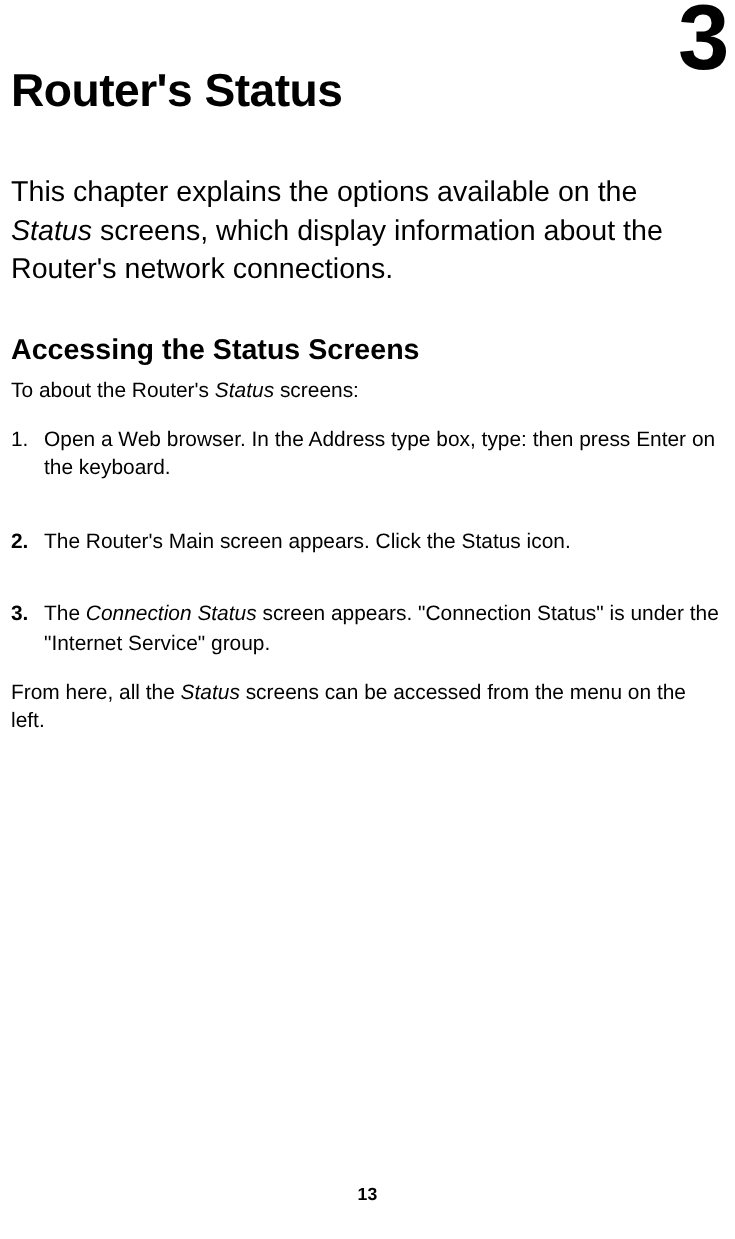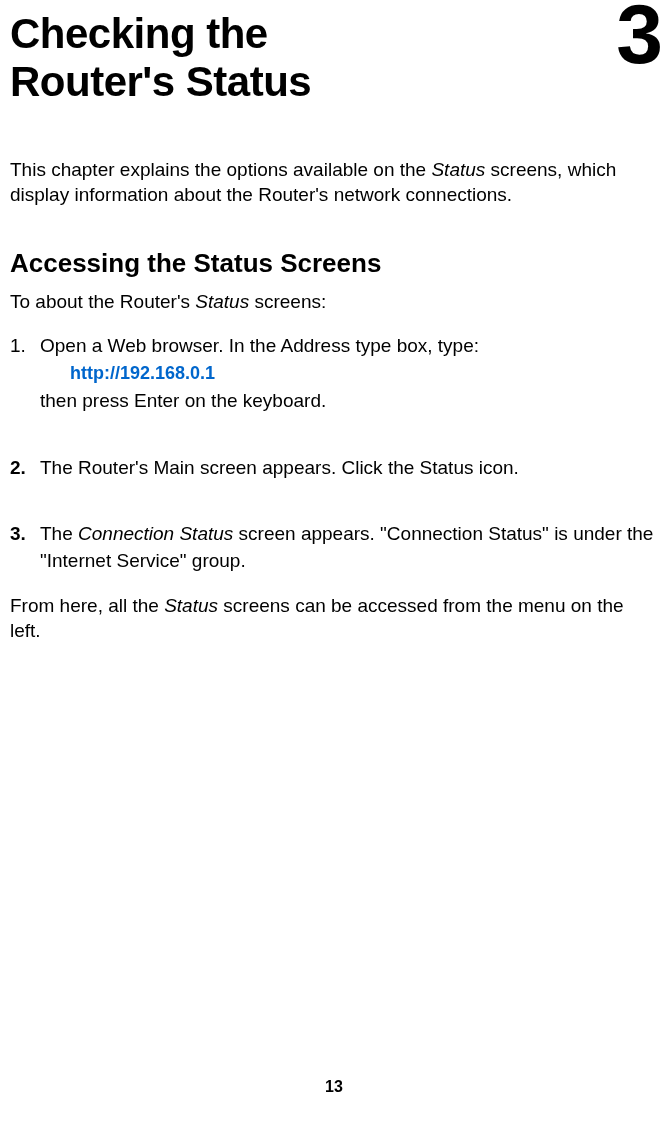--- a/index.html
+++ b/index.html
@@ -28,21 +28,21 @@
     }
     .chapter-number {
       position: absolute;
       top: -18px;
       right: -5px;
       font-size: 84px;
       font-weight: bold;
       line-height: 1;
     }
     .intro-text {
-      font-size: 19px;
+      font-size: 26px;
       line-height: 1.35;
       margin-bottom: 40px;
       font-weight: 300;
     }
     .section-heading {
       font-size: 26px;
       font-weight: bold;
       margin-bottom: 10px;
     }
     .section-intro {
@@ -95,41 +95,40 @@
     }
     .bold {
       font-weight: normal;
     }
   </style>
 </head>
 <body>
 
 <div class="header">
   <h1 class="page-title">
-    <span>Checking the</span><br>
+    <br>
     <span>Router's Status</span>
   </h1>
   <div class="chapter-number">3</div>
 </div>
 
 <p class="intro-text">
   <span>This chapter explains the options available on the </span><span class="italic">Status</span><span> screens, which display information about the Router's network connections.</span>
 </p>
 
 <h2 class="section-heading">Accessing the Status Screens</h2>
 
 <p class="section-intro">
   <span>To about the Router's </span><span class="italic">Status</span><span> screens:</span>
 </p>
 
 <div class="step">
   <div class="step-number">1.</div>
   <div class="step-content">
     <span>Open a Web browser. In the Address type box, type:</span>
-    <span class="url-text">http://192.168.0.1</span>
     <span>then press </span><span class="bold">Enter</span><span> on the keyboard.</span>
   </div>
 </div>
 
 <div class="step">
   <div class="step-number step-number-bold">2.</div>
   <div class="step-content">
     <span>The Router's Main screen appears. Click the </span><span class="bold">Status</span><span> icon.</span>
   </div>
 </div>

